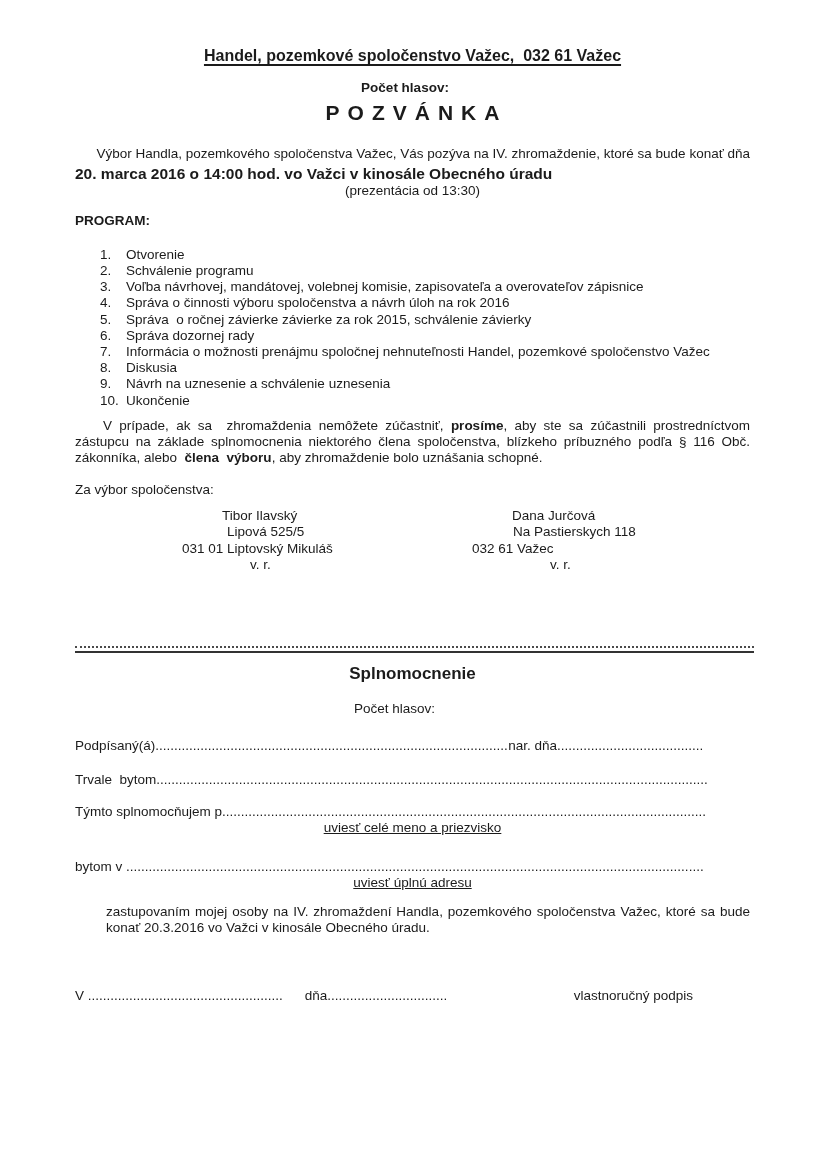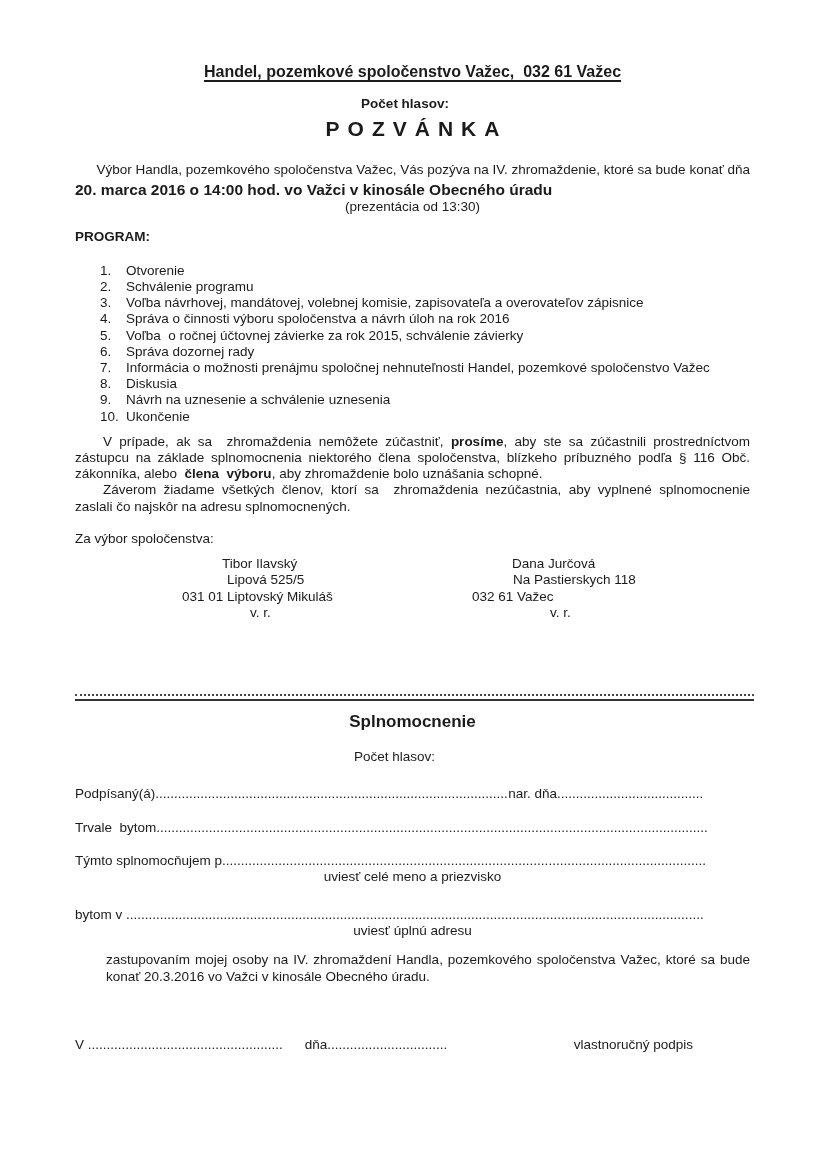--- a/index.html
+++ b/index.html
@@ -2,21 +2,21 @@
 <html><head>
 <meta charset="utf-8">
 <style>
   html,body{margin:0;padding:0;background:#e8e8e8;}
   .page{
     width:826px;height:1169px;background:#ffffff;margin:0 auto;
     font-family:"Liberation Sans","DejaVu Sans",sans-serif;
     font-size:13.5px;line-height:16.2px;color:#1b1b1b;
     position:relative;overflow:hidden;box-sizing:border-box;
   }
-  .content{padding:56px 76px 0 75px;}
+  .content{padding:40px 76px 0 75px;}
   p,h1,h2,ol{margin:0;padding:0;}
 
   .doc-title{
     margin-top:6px;text-align:center;font-size:16px;font-weight:bold;
     line-height:19px;white-space:pre;
   }
   .doc-title .u{
     text-decoration:underline;text-decoration-thickness:2px;text-underline-offset:3px;
   }
   .votes{text-align:center;}
@@ -53,21 +53,21 @@
 
   .dotrow{display:flex;align-items:baseline;white-space:pre;}
   .r-signed{margin-top:21px;width:627px;}
   .r-residence{margin-top:18px;width:632px;}
   .r-authorize{margin-top:16px;width:632px;}
   .r-address{margin-top:22px;width:629px;}
   .leader{flex:1 1 auto;overflow:hidden;white-space:nowrap;}
   .leader.f145{flex:0 0 145px;}
   .leader.f195{flex:0 0 195px;}
   .leader.f120{flex:0 0 121px;}
-  .hint{width:675px;text-align:center;}
+  .hint{width:675px;text-align:center;text-decoration:underline;}
   .body2{margin-top:13px;margin-left:31px;}
 
   .final-row{margin-top:52px;display:flex;align-items:baseline;width:675px;white-space:pre;}
   .final-gap{flex:0 0 22px;}
   .final-spacer{flex:1 1 auto;}
   .final-sign{margin-right:57px;}
 </style>
 </head>
 <body>
 
@@ -98,21 +98,21 @@
       <li class="prog-row">
           <span class="prog-num">3.</span>
           <span class="prog-txt">Voľba návrhovej, mandátovej, volebnej komisie, zapisovateľa a overovateľov zápisnice</span>
         </li>
       <li class="prog-row">
           <span class="prog-num">4.</span>
           <span class="prog-txt">Správa o činnosti výboru spoločenstva a návrh úloh na rok 2016</span>
         </li>
       <li class="prog-row">
           <span class="prog-num">5.</span>
-          <span class="prog-txt">Voľba  o ročnej účtovnej závierke za rok 2015, schválenie závierky</span>
+          <span class="prog-txt">Správa  o ročnej závierke závierke za rok 2015, schválenie závierky</span>
         </li>
       <li class="prog-row">
           <span class="prog-num">6.</span>
           <span class="prog-txt">Správa dozornej rady</span>
         </li>
       <li class="prog-row">
           <span class="prog-num">7.</span>
           <span class="prog-txt">Informácia o možnosti prenájmu spoločnej nehnuteľnosti Handel, pozemkové spoločenstvo Važec</span>
         </li>
       <li class="prog-row">
@@ -123,21 +123,20 @@
           <span class="prog-num">9.</span>
           <span class="prog-txt">Návrh na uznesenie a schválenie uznesenia</span>
         </li>
       <li class="prog-row">
           <span class="prog-num">10.</span>
           <span class="prog-txt">Ukončenie</span>
         </li>
     </ol>
 
     <p class="para p1 indent"><span>V prípade, ak sa  zhromaždenia nemôžete zúčastniť, </span><b>prosíme</b><span>, aby ste sa zúčastnili prostredníctvom zástupcu na základe splnomocnenia niektorého člena spoločenstva, blízkeho príbuzného podľa § 116 Obč. zákonníka, alebo  </span><b>člena  výboru</b><span>, aby zhromaždenie bolo uznášania schopné.</span></p>
-    <p class="para indent">Záverom žiadame všetkých členov, ktorí sa  zhromaždenia nezúčastnia, aby vyplnené splnomocnenie zaslali čo najskôr na adresu splnomocnených.</p>
 
     <p class="signoff">Za výbor spoločenstva:</p>
 
     <div class="sigs">
       <span class="sig" style="left:147px;top:0;">Tibor Ilavský</span>
       <span class="sig" style="left:152px;top:16px;">Lipová 525/5</span>
       <span class="sig" style="left:107px;top:33px;">031 01 Liptovský Mikuláš</span>
       <span class="sig" style="left:175px;top:49px;">v. r.</span>
       <span class="sig" style="left:437px;top:0;">Dana Jurčová</span>
       <span class="sig" style="left:438px;top:16px;">Na Pastierskych 118</span>

